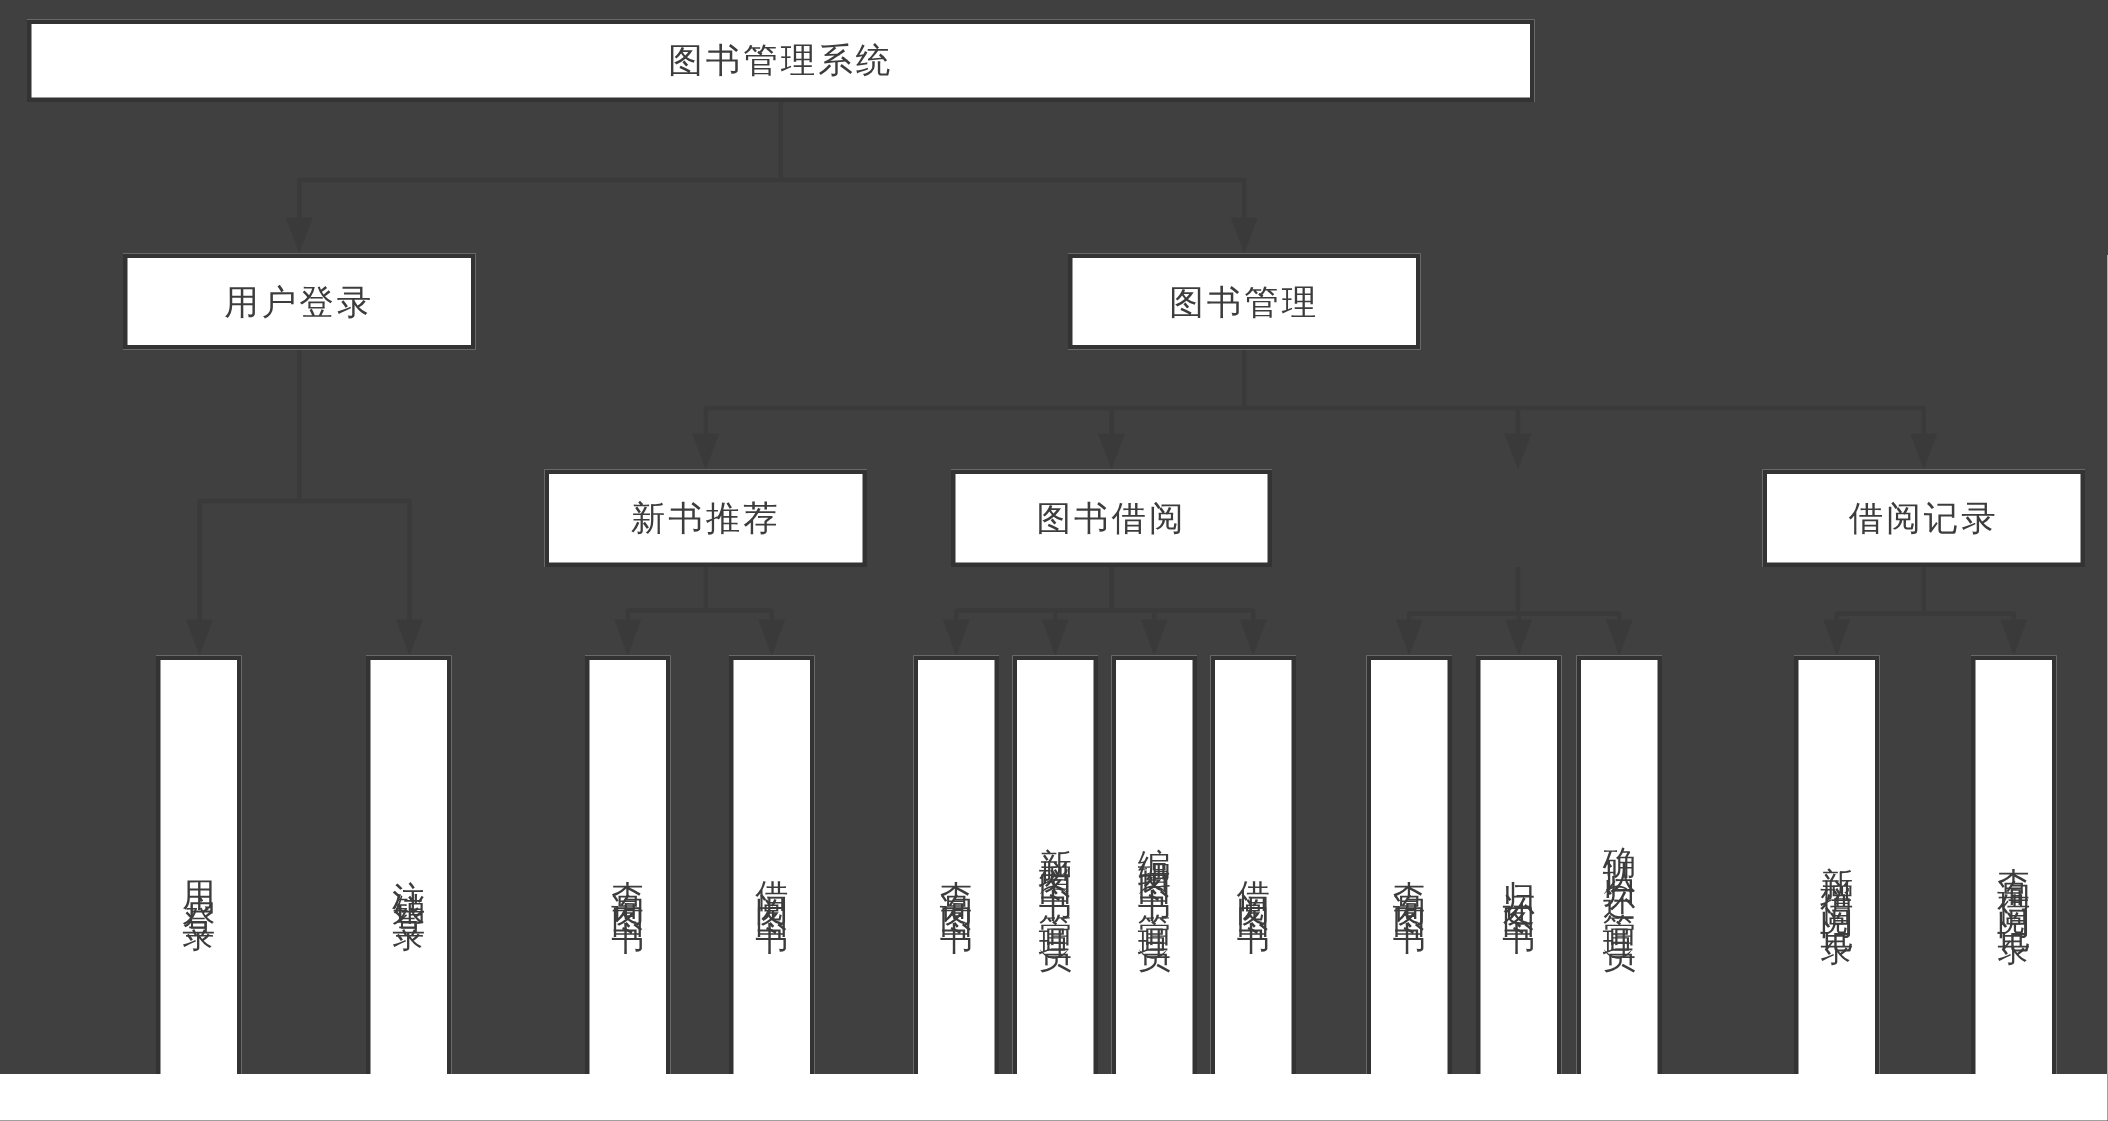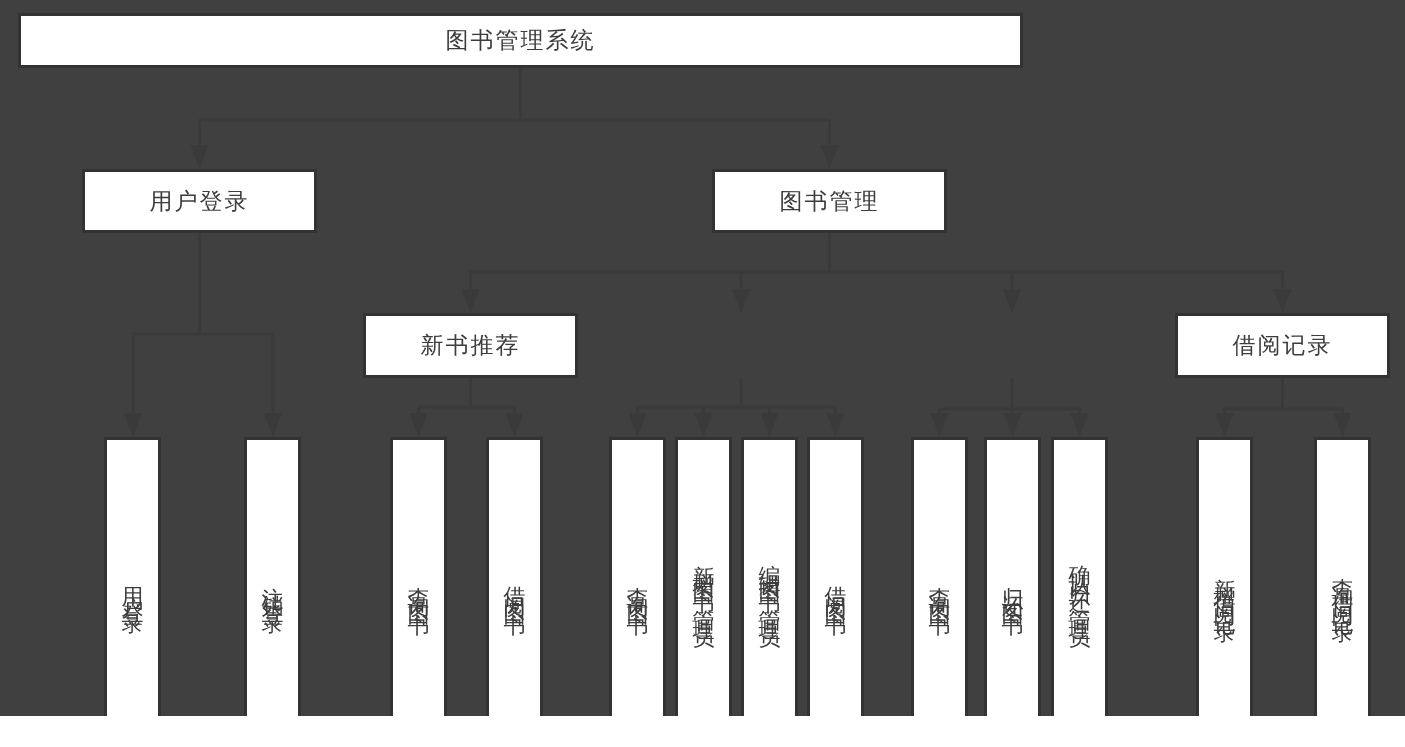--- a/index.html
+++ b/index.html
@@ -109,20 +109,23 @@
   <div class="box lvl2" style="left:82px">
     <span class="hlabel">用户登录</span>
   </div>
   <div class="box lvl3" style="left:363px;width:215px">
     <span class="hlabel">新书推荐</span>
   </div>
 
   <div class="box lvl2" style="left:712px">
     <span class="hlabel">图书管理</span>
   </div>
+  <div class="box lvl3" style="left:634px;width:214px">
+    <span class="hlabel">图书借阅</span>
+  </div>
   <div class="box lvl3" style="left:1175px;width:215px">
     <span class="hlabel">借阅记录</span>
   </div>
 
   <div class="box leaf" style="left:104px">
     <span class="vtext">用户登录</span>
   </div>
   <div class="box leaf" style="left:244px">
     <span class="vtext">注销登录</span>
   </div>

